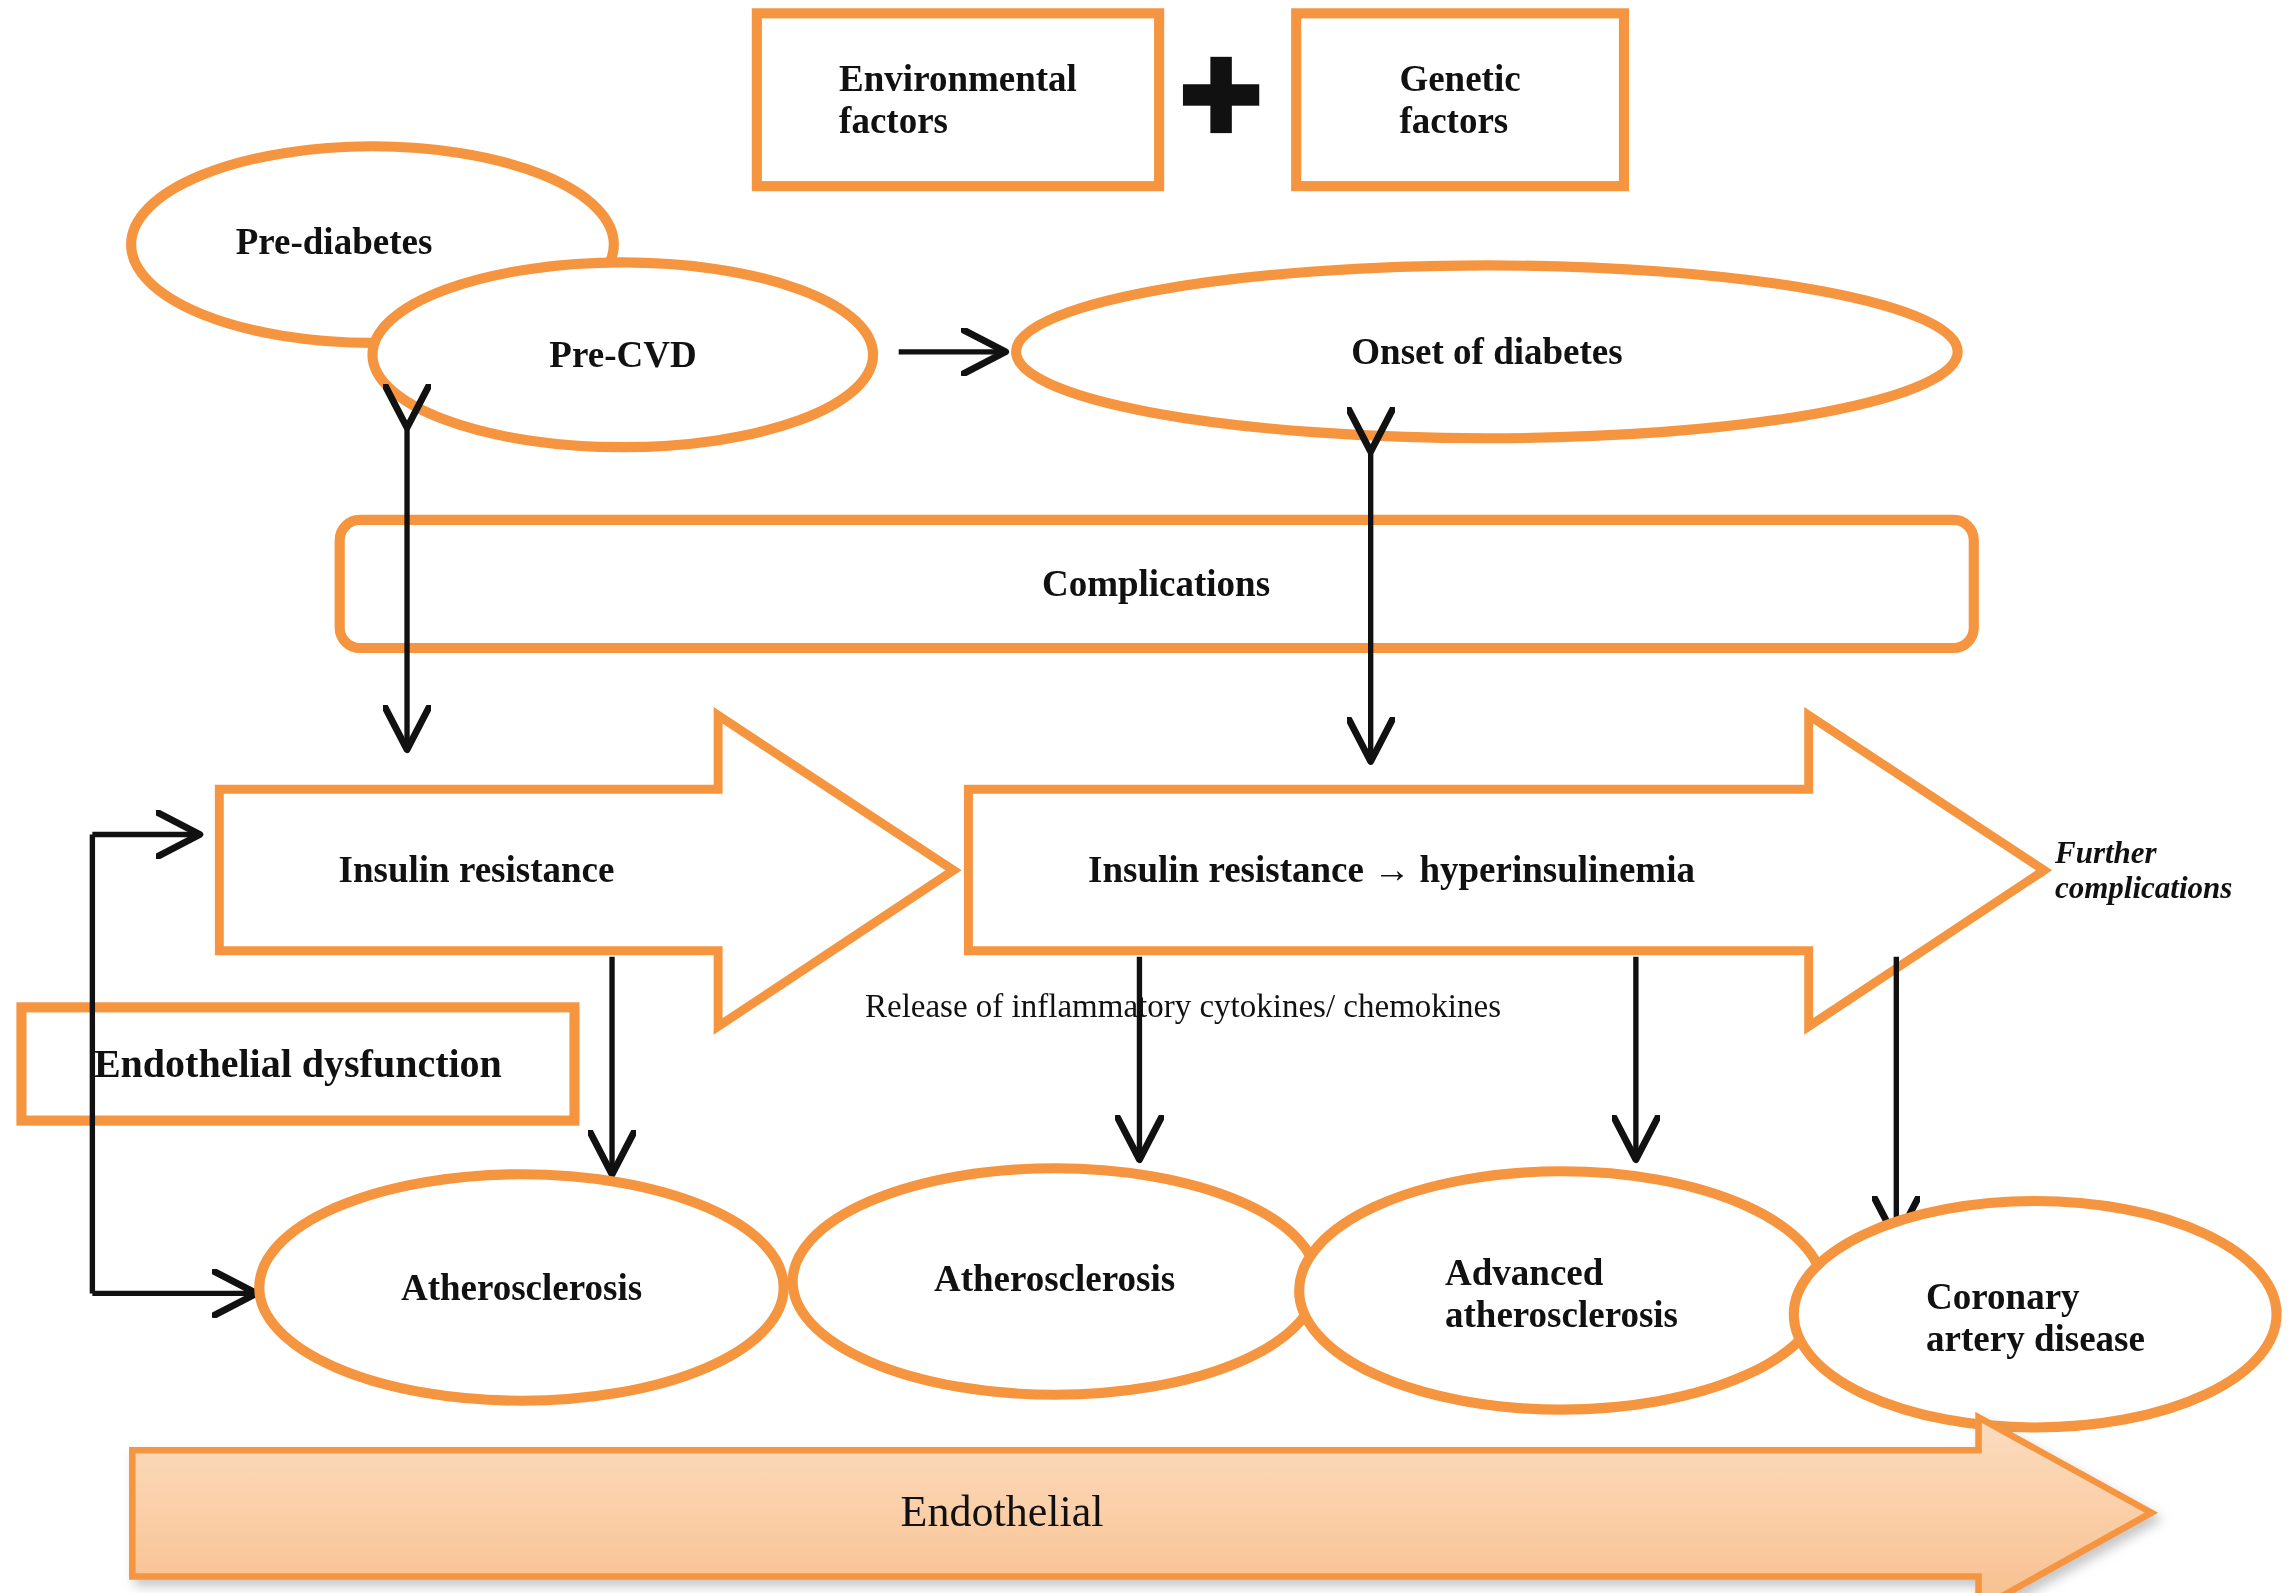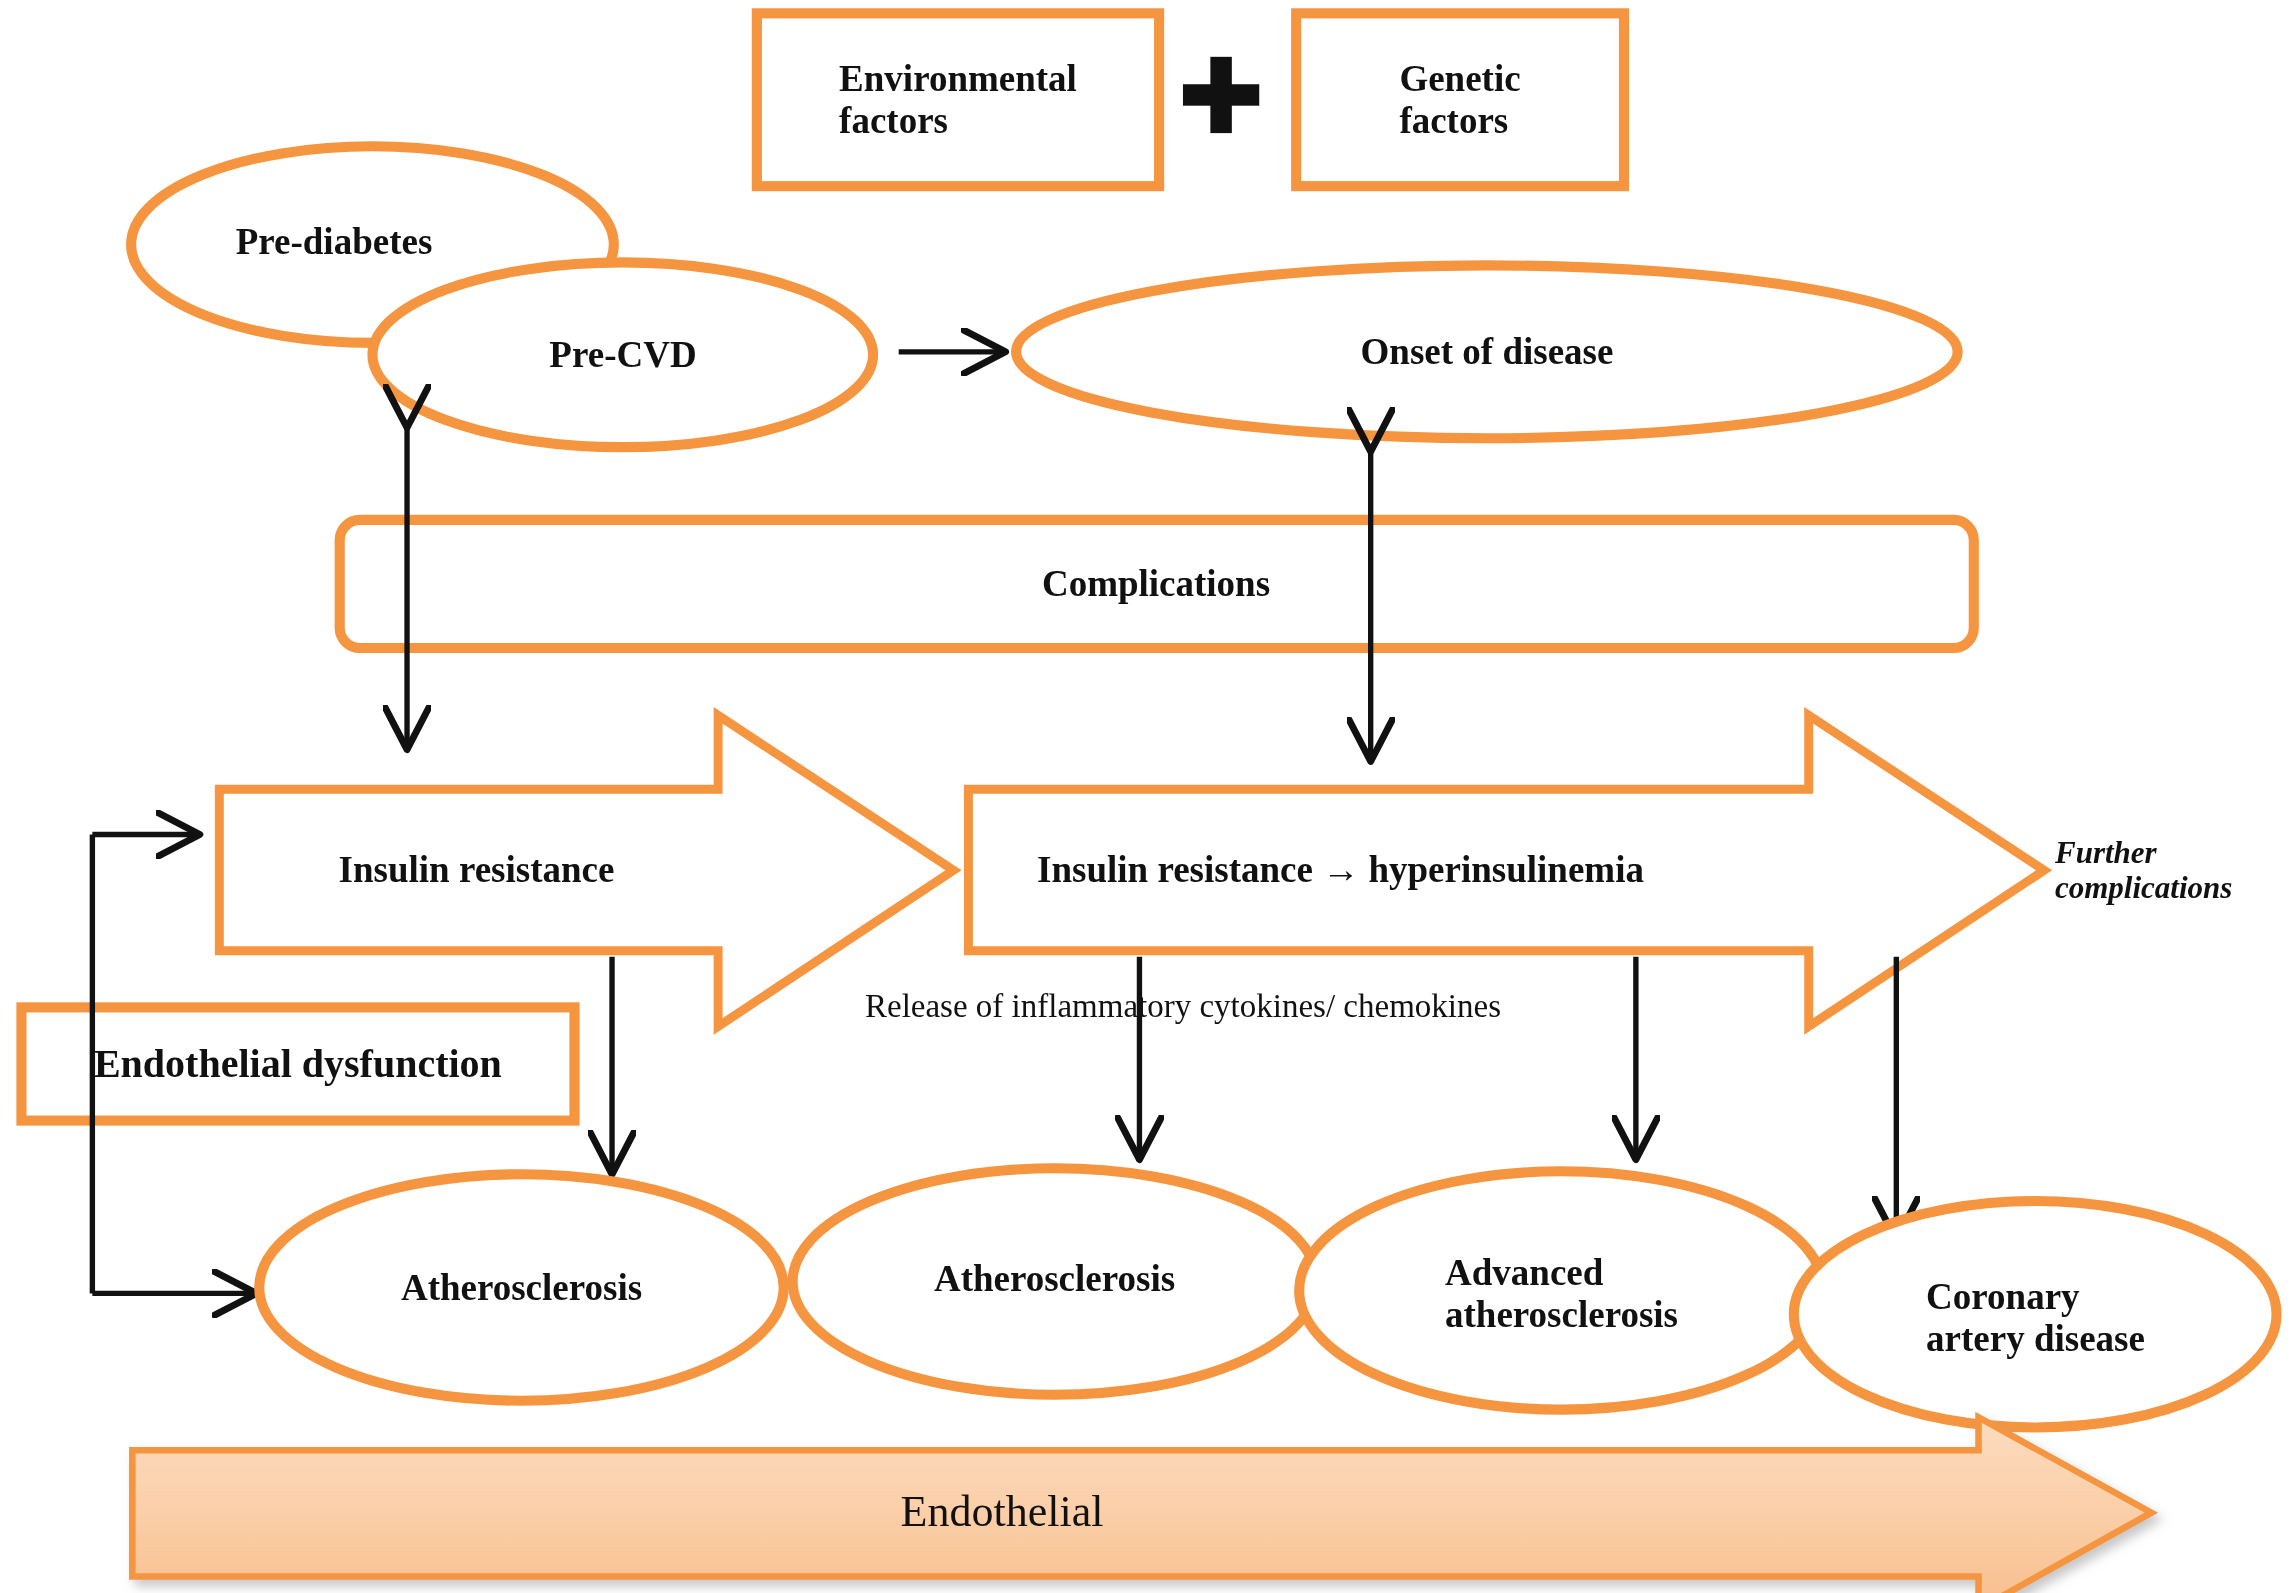--- a/index.html
+++ b/index.html
@@ -102,27 +102,27 @@
   <div class="node-label" style="left:757px;top:13px;width:402px;height:173px;font-size:37px;">Environmental
 factors</div>
 
   <div class="node-label" style="left:1296px;top:13px;width:328px;height:173px;font-size:37px;">Genetic
 factors</div>
 
   <div class="node-label" style="left:468px;top:322px;width:310px;height:66px;font-size:37px;">Pre-CVD</div>
 
   <div class="node-label" style="left:179px;top:209px;width:310px;height:66px;font-size:37px;">Pre-diabetes</div>
 
-  <div class="node-label" style="left:1189px;top:319px;width:596px;height:66px;font-size:37px;">Onset of disease</div>
+  <div class="node-label" style="left:1189px;top:319px;width:596px;height:66px;font-size:37px;">Onset of diabetes</div>
 
   <div class="node-label" style="left:858px;top:551px;width:596px;height:66px;font-size:37px;">Complications</div>
 
   <div class="node-label" style="left:250px;top:837px;width:453px;height:66px;font-size:37px;font-family:Liberation Serif, serif;">Insulin resistance</div>
 
-  <div class="node-label" style="left:953px;top:837px;width:775px;height:66px;font-size:37px;">Insulin resistance → hyperinsulinemia</div>
+  <div class="node-label" style="left:1004px;top:837px;width:775px;height:66px;font-size:37px;">Insulin resistance → hyperinsulinemia</div>
 
   <div class="node-label ital" style="left:2055px;top:814px;width:256px;height:113px;font-size:31px;text-align:left;justify-content:flex-start;">Further
 complications</div>
 
   <div class="node-label" style="left:27.4px;top:1031px;width:541px;height:66px;font-size:40px;">Endothelial dysfunction</div>
 
   <div class="node-label plain" style="left:742px;top:979px;width:882px;height:54px;font-size:33px;">Release of inflammatory cytokines/ chemokines</div>
 
   <div class="node-label" style="left:325px;top:1255px;width:393px;height:66px;font-size:37px;">Atherosclerosis</div>
 

